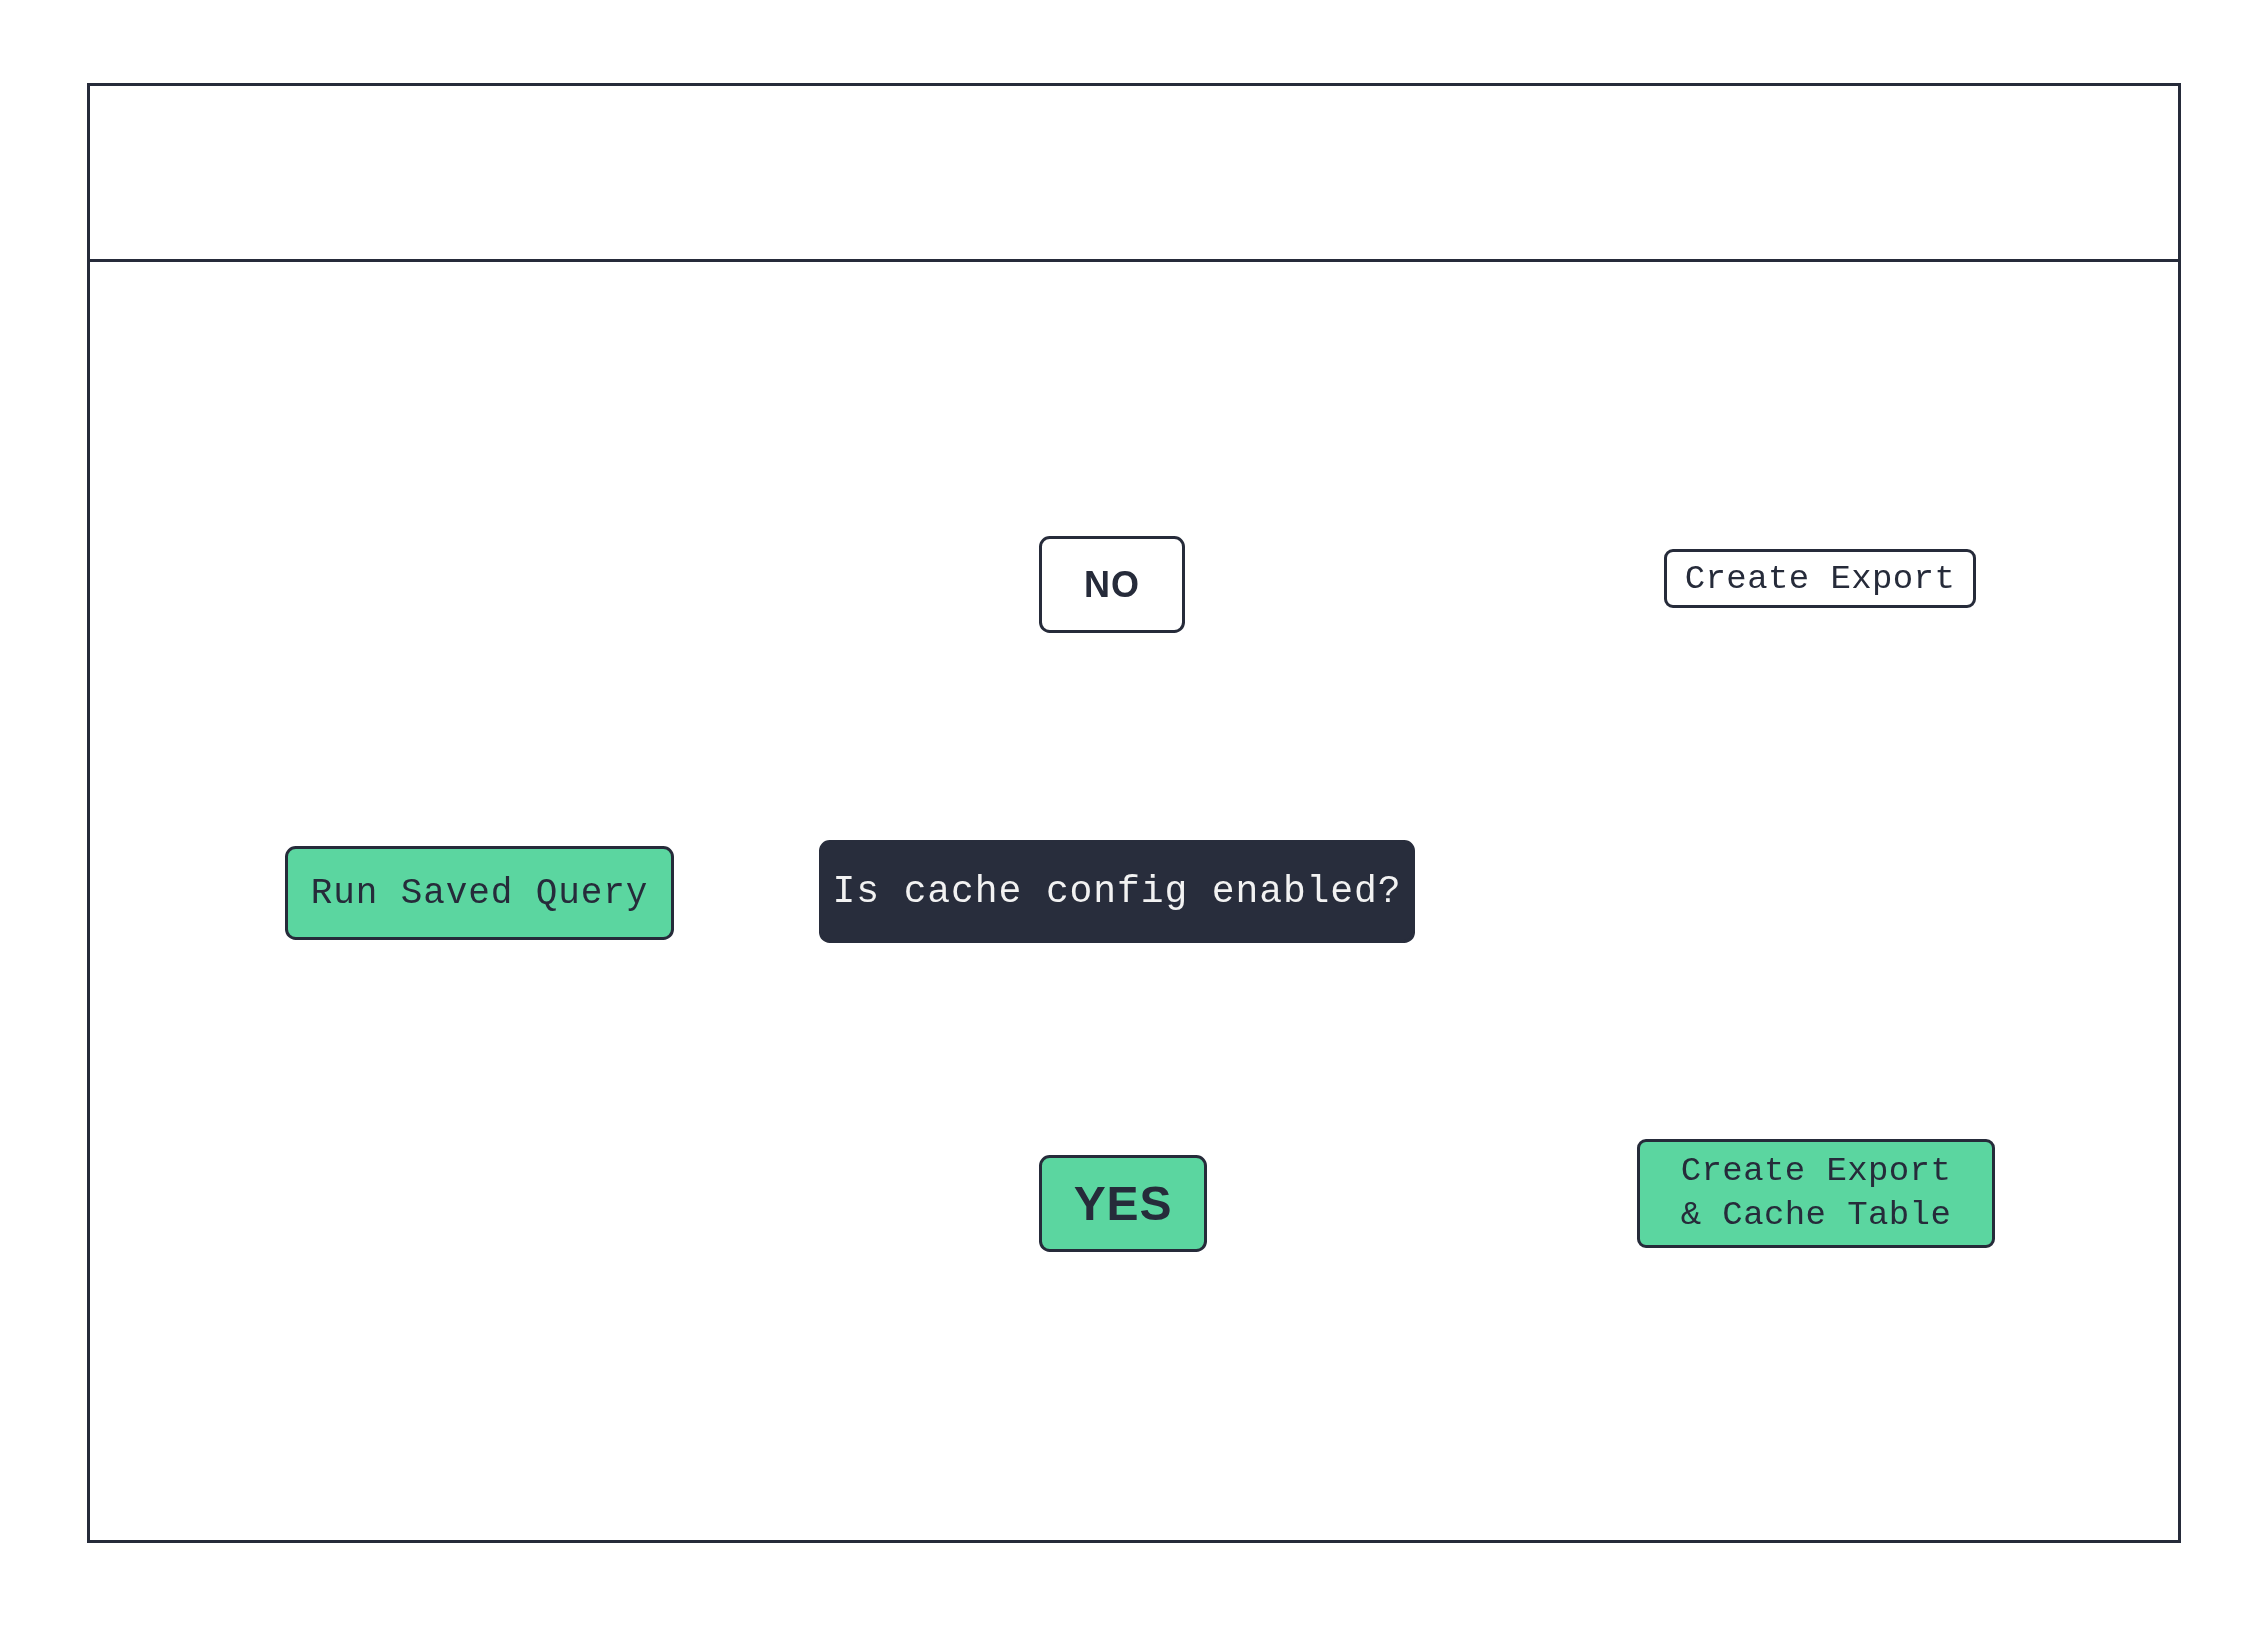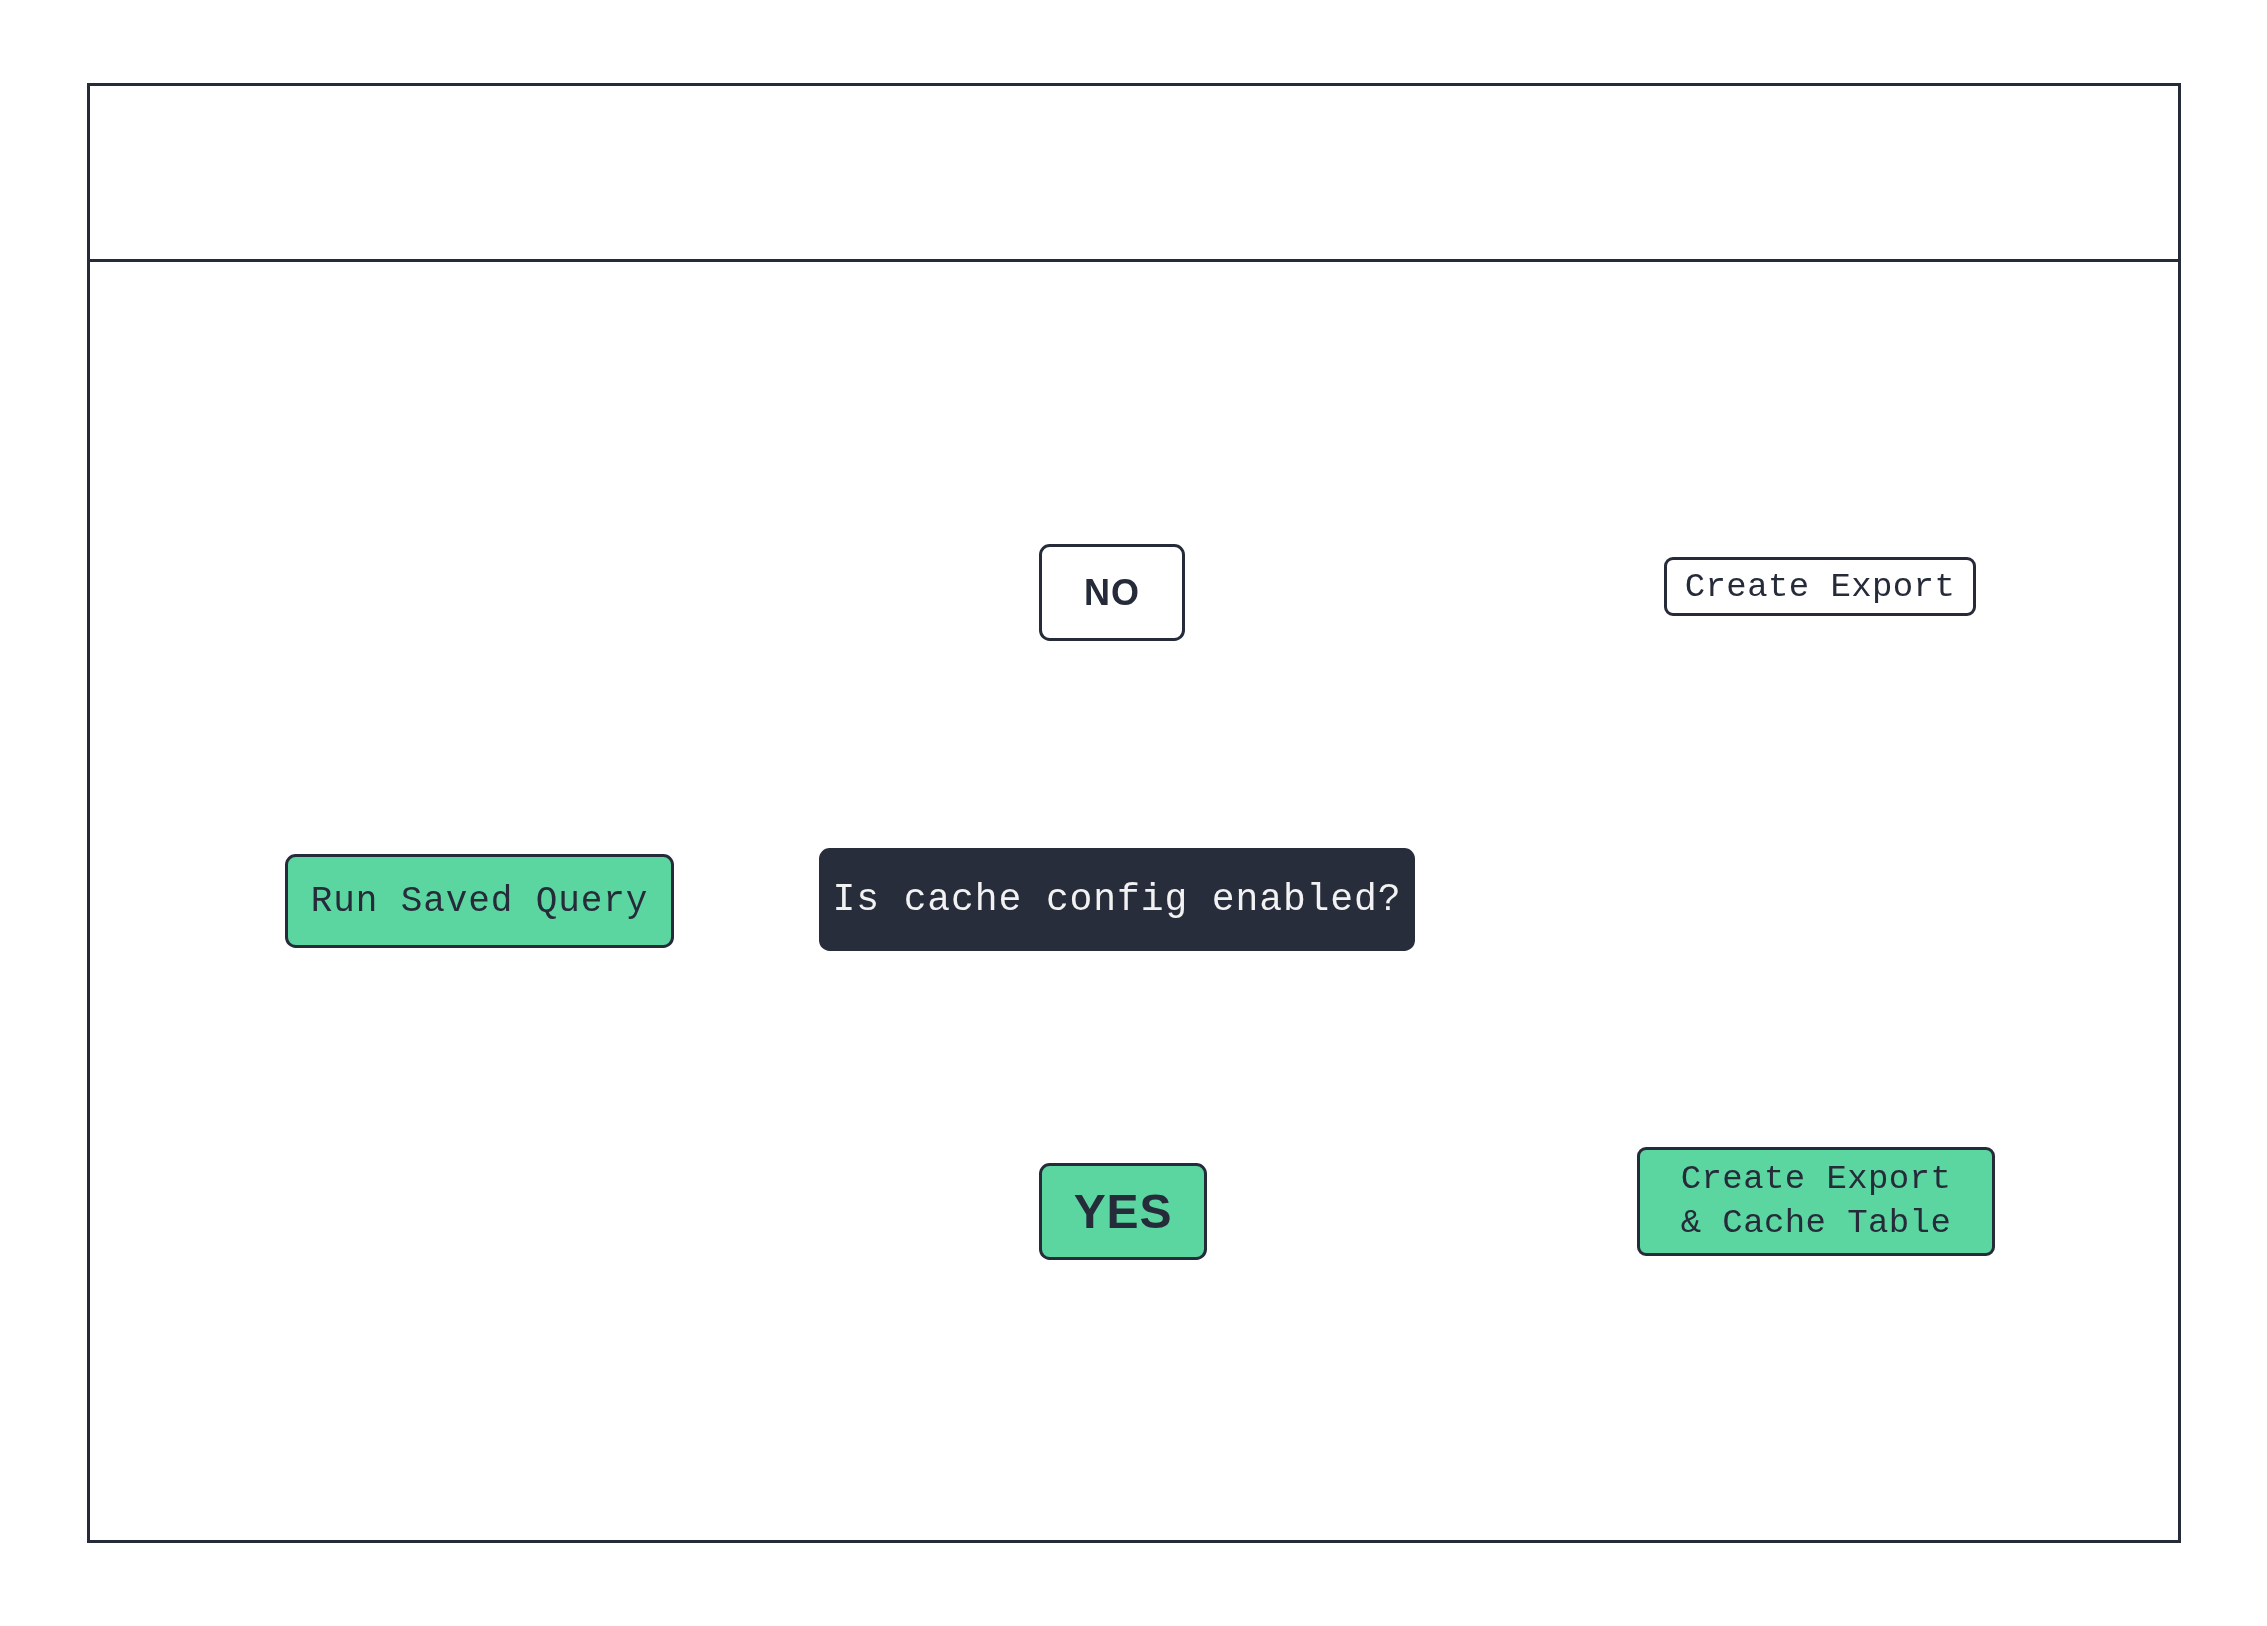--- a/index.html
+++ b/index.html
@@ -63,21 +63,20 @@
   
   .node {
     position: absolute;
     box-sizing: border-box;
     display: flex;
     align-items: center;
     justify-content: center;
     text-align: center;
     border: 3.6px solid #262B3A;
     border-radius: 10.7px;
-    margin-top: 8px;
   }
   .node-mono {
     font-family: "Liberation Mono", "DejaVu Sans Mono", monospace;
   }
   .node-sans {
     font-family: "Liberation Sans", sans-serif;
     font-weight: bold;
   }
   #node-run-saved-query {
     left: 285px;

